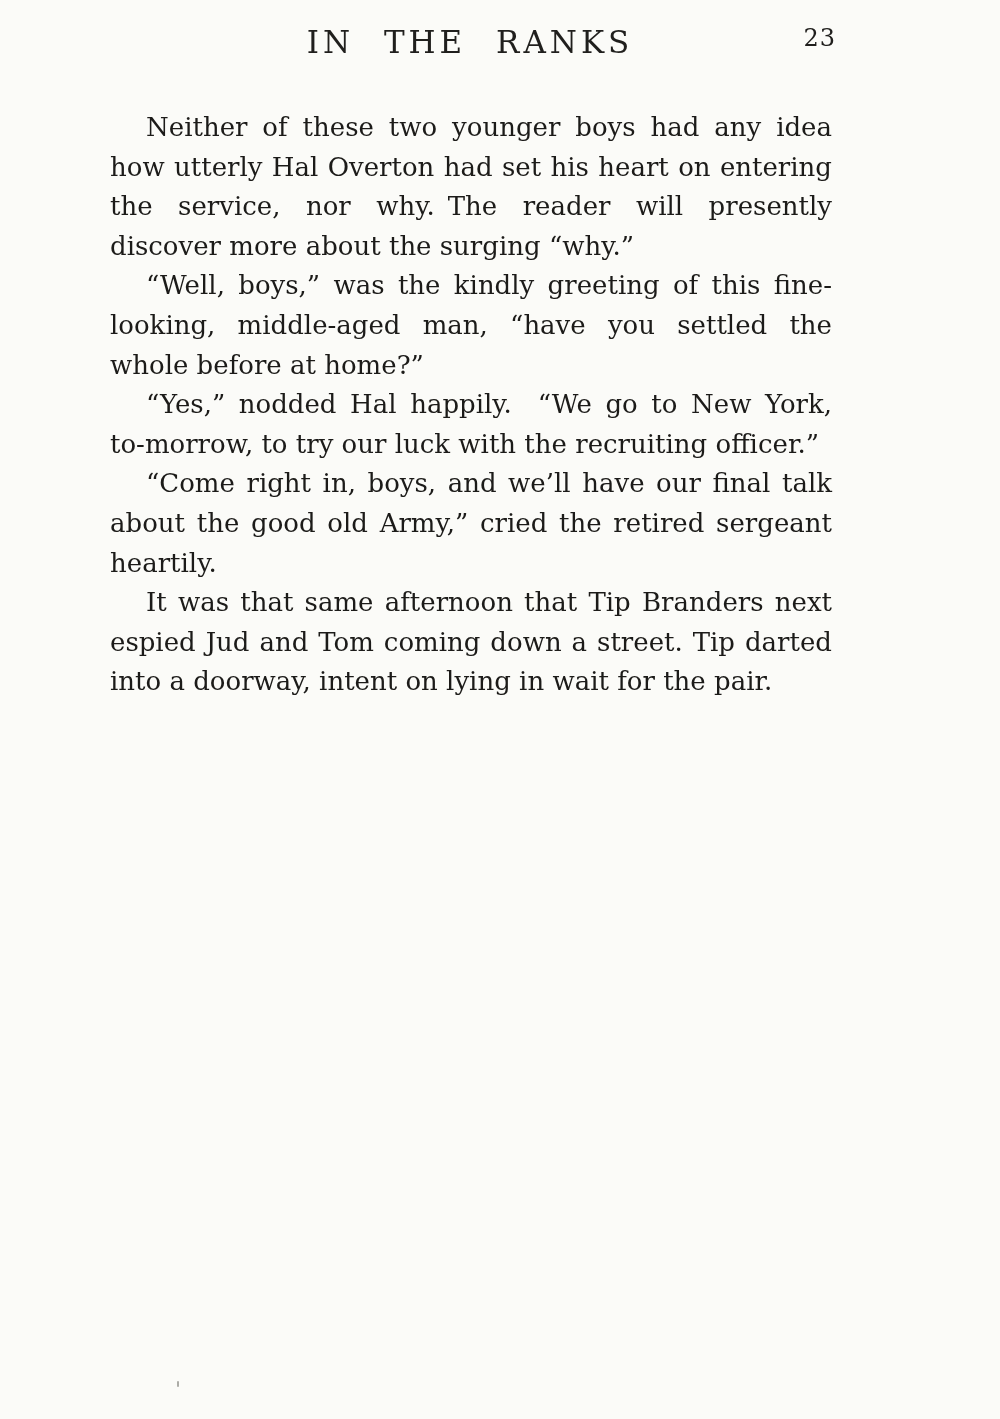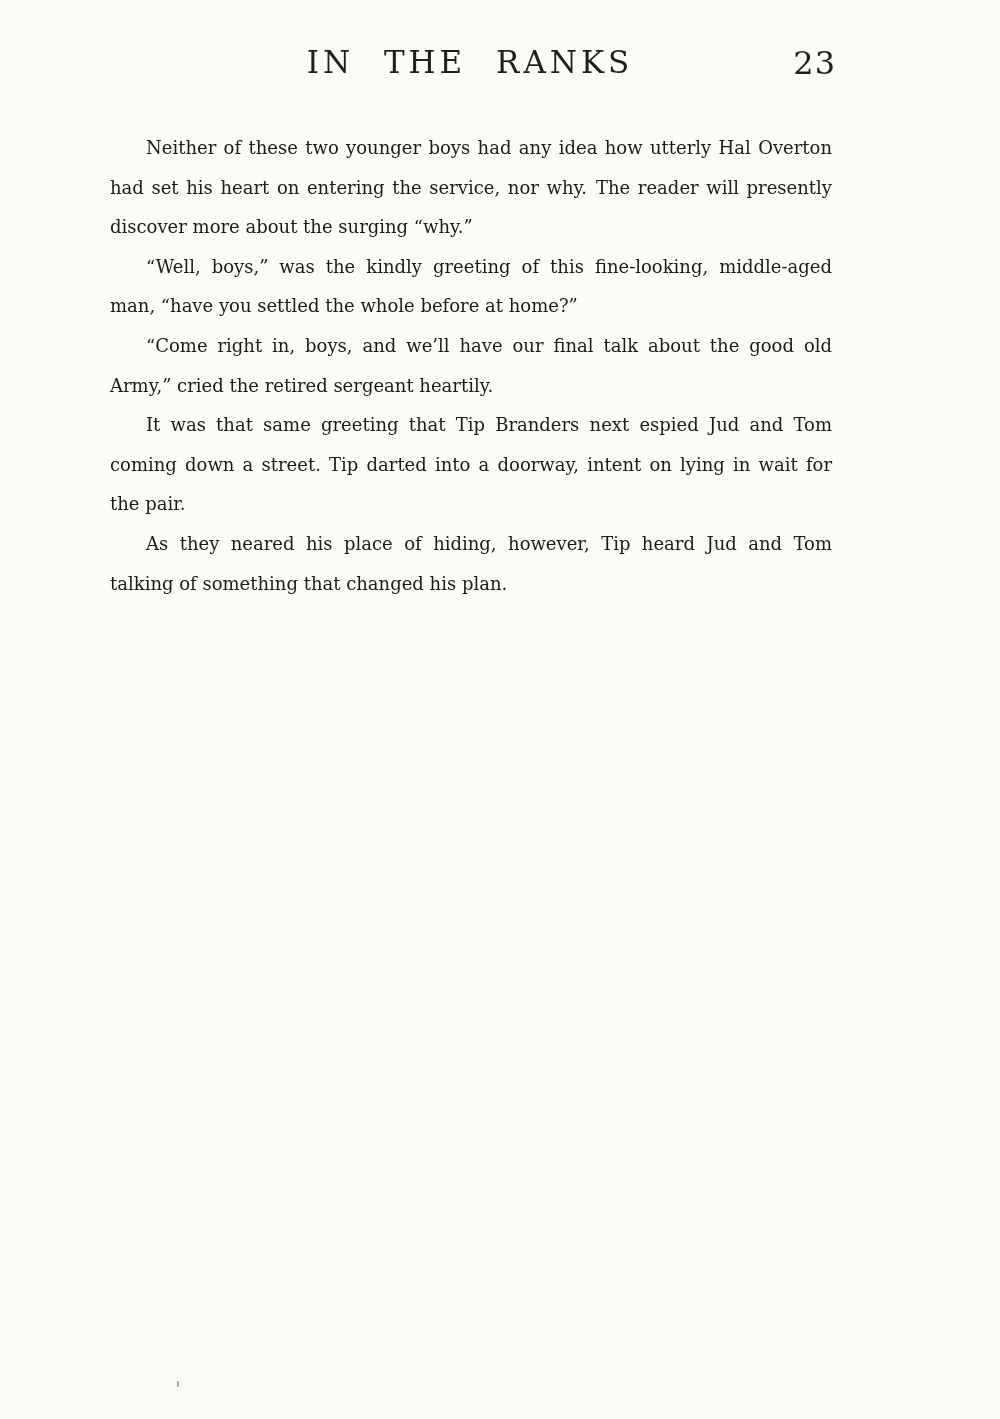--- a/index.html
+++ b/index.html
@@ -12,48 +12,48 @@
     height: 1419px;
     font-family: "DejaVu Serif", "Liberation Serif", serif;
     color: #1c1b19;
     position: relative;
     overflow: hidden;
   }
   .page {
     position: absolute;
     inset: 0;
     background: #fbfbf8;
-    padding-top: 44px;
+    padding-top: 24px;
     box-sizing: border-box;
   }
   .header-row {
     position: relative;
     margin: 0 170px 0 110px;
     height: 44px;
   }
   .running-title {
     display: block;
     text-align: center;
     font-size: 31px;
     font-weight: 400;
     letter-spacing: 4px;
     word-spacing: 16px;
     color: #201f1d;
   }
   .page-number {
     position: absolute;
     right: -6px;
     top: 0;
-    font-size: 32px;
+    font-size: 24px;
     letter-spacing: 1px;
     color: #201f1d;
   }
   .text-block {
     margin: 40px 168px 0 110px;
-    font-size: 18px;
+    font-size: 26px;
     line-height: 39.6px;
     text-align: justify;
     text-justify: inter-word;
     color: #1c1b19;
   }
   .text-block p {
     margin: 0;
     padding: 0;
     text-indent: 36px;
   }
@@ -75,20 +75,20 @@
 <div class="page">
 
   <div class="header-row">
     <span class="running-title">IN  THE  RANKS</span>
     <span class="page-number">23</span>
   </div>
 
   <div class="text-block">
     <p>Neither of these two younger boys had any idea how utterly Hal Overton had set his heart on entering the service, nor why. The reader will presently discover more about the surging “why.”</p>
     <p>“Well, boys,” was the kindly greeting of this fine-looking, middle-aged man, “have you settled the whole before at home?”</p>
+    <p>“Yes,” nodded Hal happily.  “We go to New York, to-morrow, to try our luck with the recruiting officer.”</p>
     <p>“Come right in, boys, and we’ll have our final talk about the good old Army,” cried the retired sergeant heartily.</p>
-    <p>It was that same greeting that Tip Branders next espied Jud and Tom coming down a street. Tip darted into a doorway, intent on lying in wait for the pair.</p>
-    <p>As they neared his place of hiding, however, Tip heard Jud and Tom talking of something that changed his plan.</p>
+    <p>It was that same afternoon that Tip Branders next espied Jud and Tom coming down a street. Tip darted into a doorway, intent on lying in wait for the pair.</p>
   </div>
 
   <div class="artifact-dot"></div>
 
 </div>
 
 </body></html>

